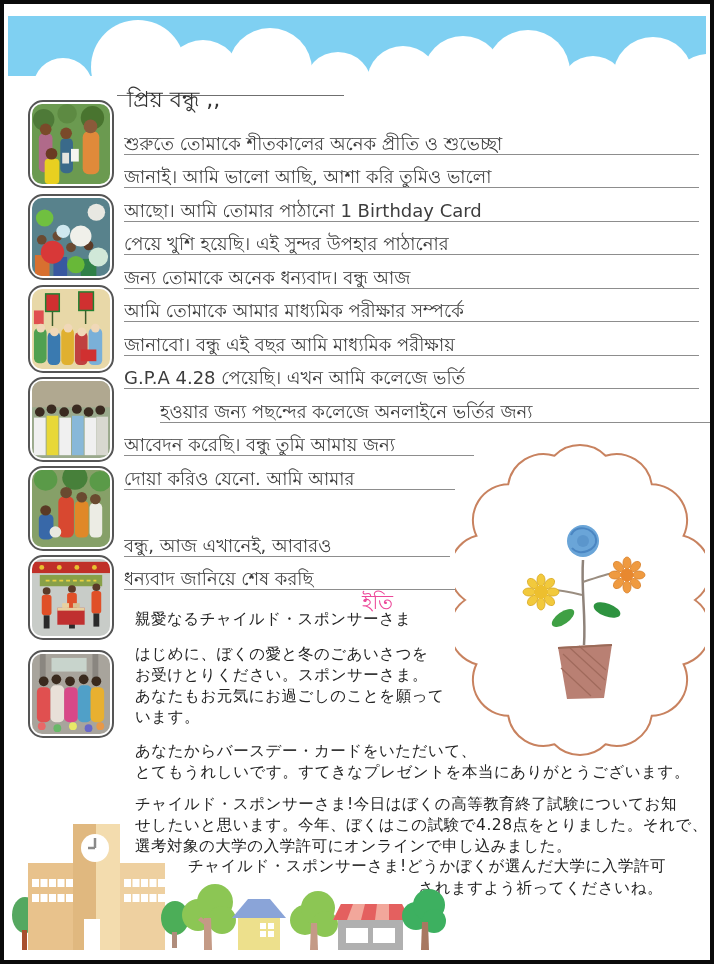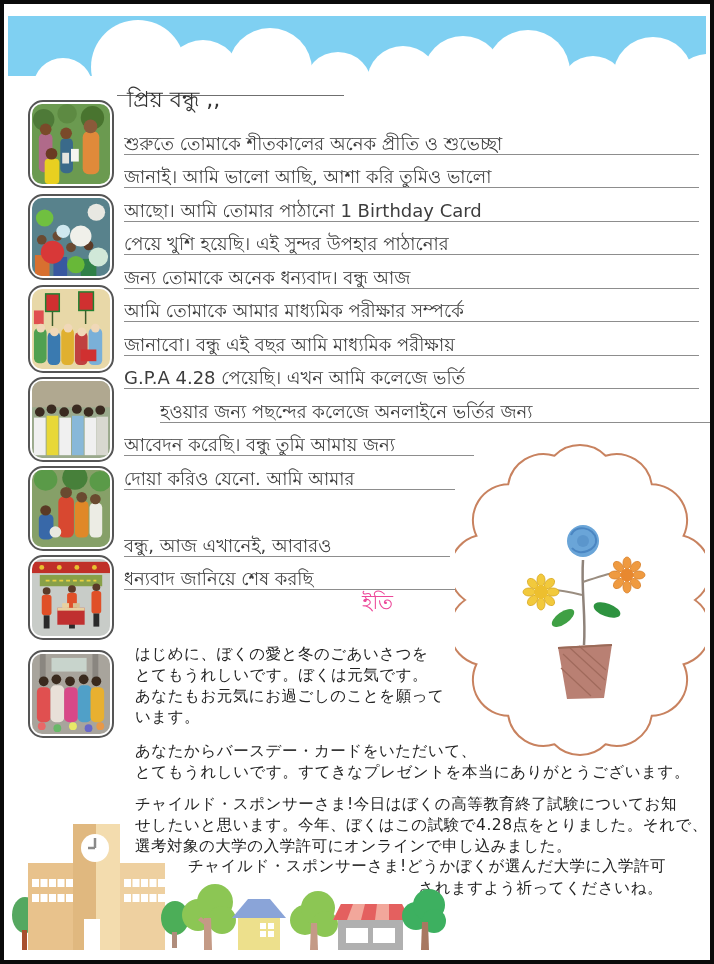--- a/index.html
+++ b/index.html
@@ -286,23 +286,24 @@
       <g stroke="#a06a5c" stroke-width="1.2">
         <line x1="108" y1="214" x2="146" y2="250"></line>
         <line x1="115" y1="208" x2="150" y2="240"></line>
         <line x1="106" y1="228" x2="136" y2="256"></line>
         <line x1="124" y1="206" x2="151" y2="230"></line>
       </g>
       <line x1="103" y1="208" x2="157" y2="205" stroke="#9a6a58" stroke-width="2"></line>
     </svg>
   </div>
 
+  <div class="jp" style="left:131px;top:605px;">親愛なるチャイルド・スポンサーさま</div>
 
   <div class="jp" style="left:131px;top:640px;">はじめに、ぼくの愛と冬のごあいさつを</div>
-  <div class="jp" style="left:131px;top:661px;">とてもうれしいです。ぼくは元気です。</div>
+  <div class="jp" style="left:131px;top:661px;">お受けとりください。スポンサーさま。</div>
   <div class="jp" style="left:131px;top:682px;">あなたもお元気にお過ごしのことを願って</div>
   <div class="jp" style="left:131px;top:703px;">います。</div>
 
   <div class="jp" style="left:131px;top:737px;">あなたからバースデー・カードをいただいて、</div>
   <div class="jp" style="left:131px;top:758px;">とてもうれしいです。すてきなプレゼントを本当にありがとうございます。</div>
 
   <div class="jp" style="left:131px;top:790px;">チャイルド・スポンサーさま!今日はぼくの高等教育終了試験についてお知</div>
   <div class="jp" style="left:131px;top:811px;">せしたいと思います。今年、ぼくはこの試験で4.28点をとりました。それで、</div>
   <div class="jp" style="left:131px;top:832px;">選考対象の大学の入学許可にオンラインで申し込みました。</div>
 

